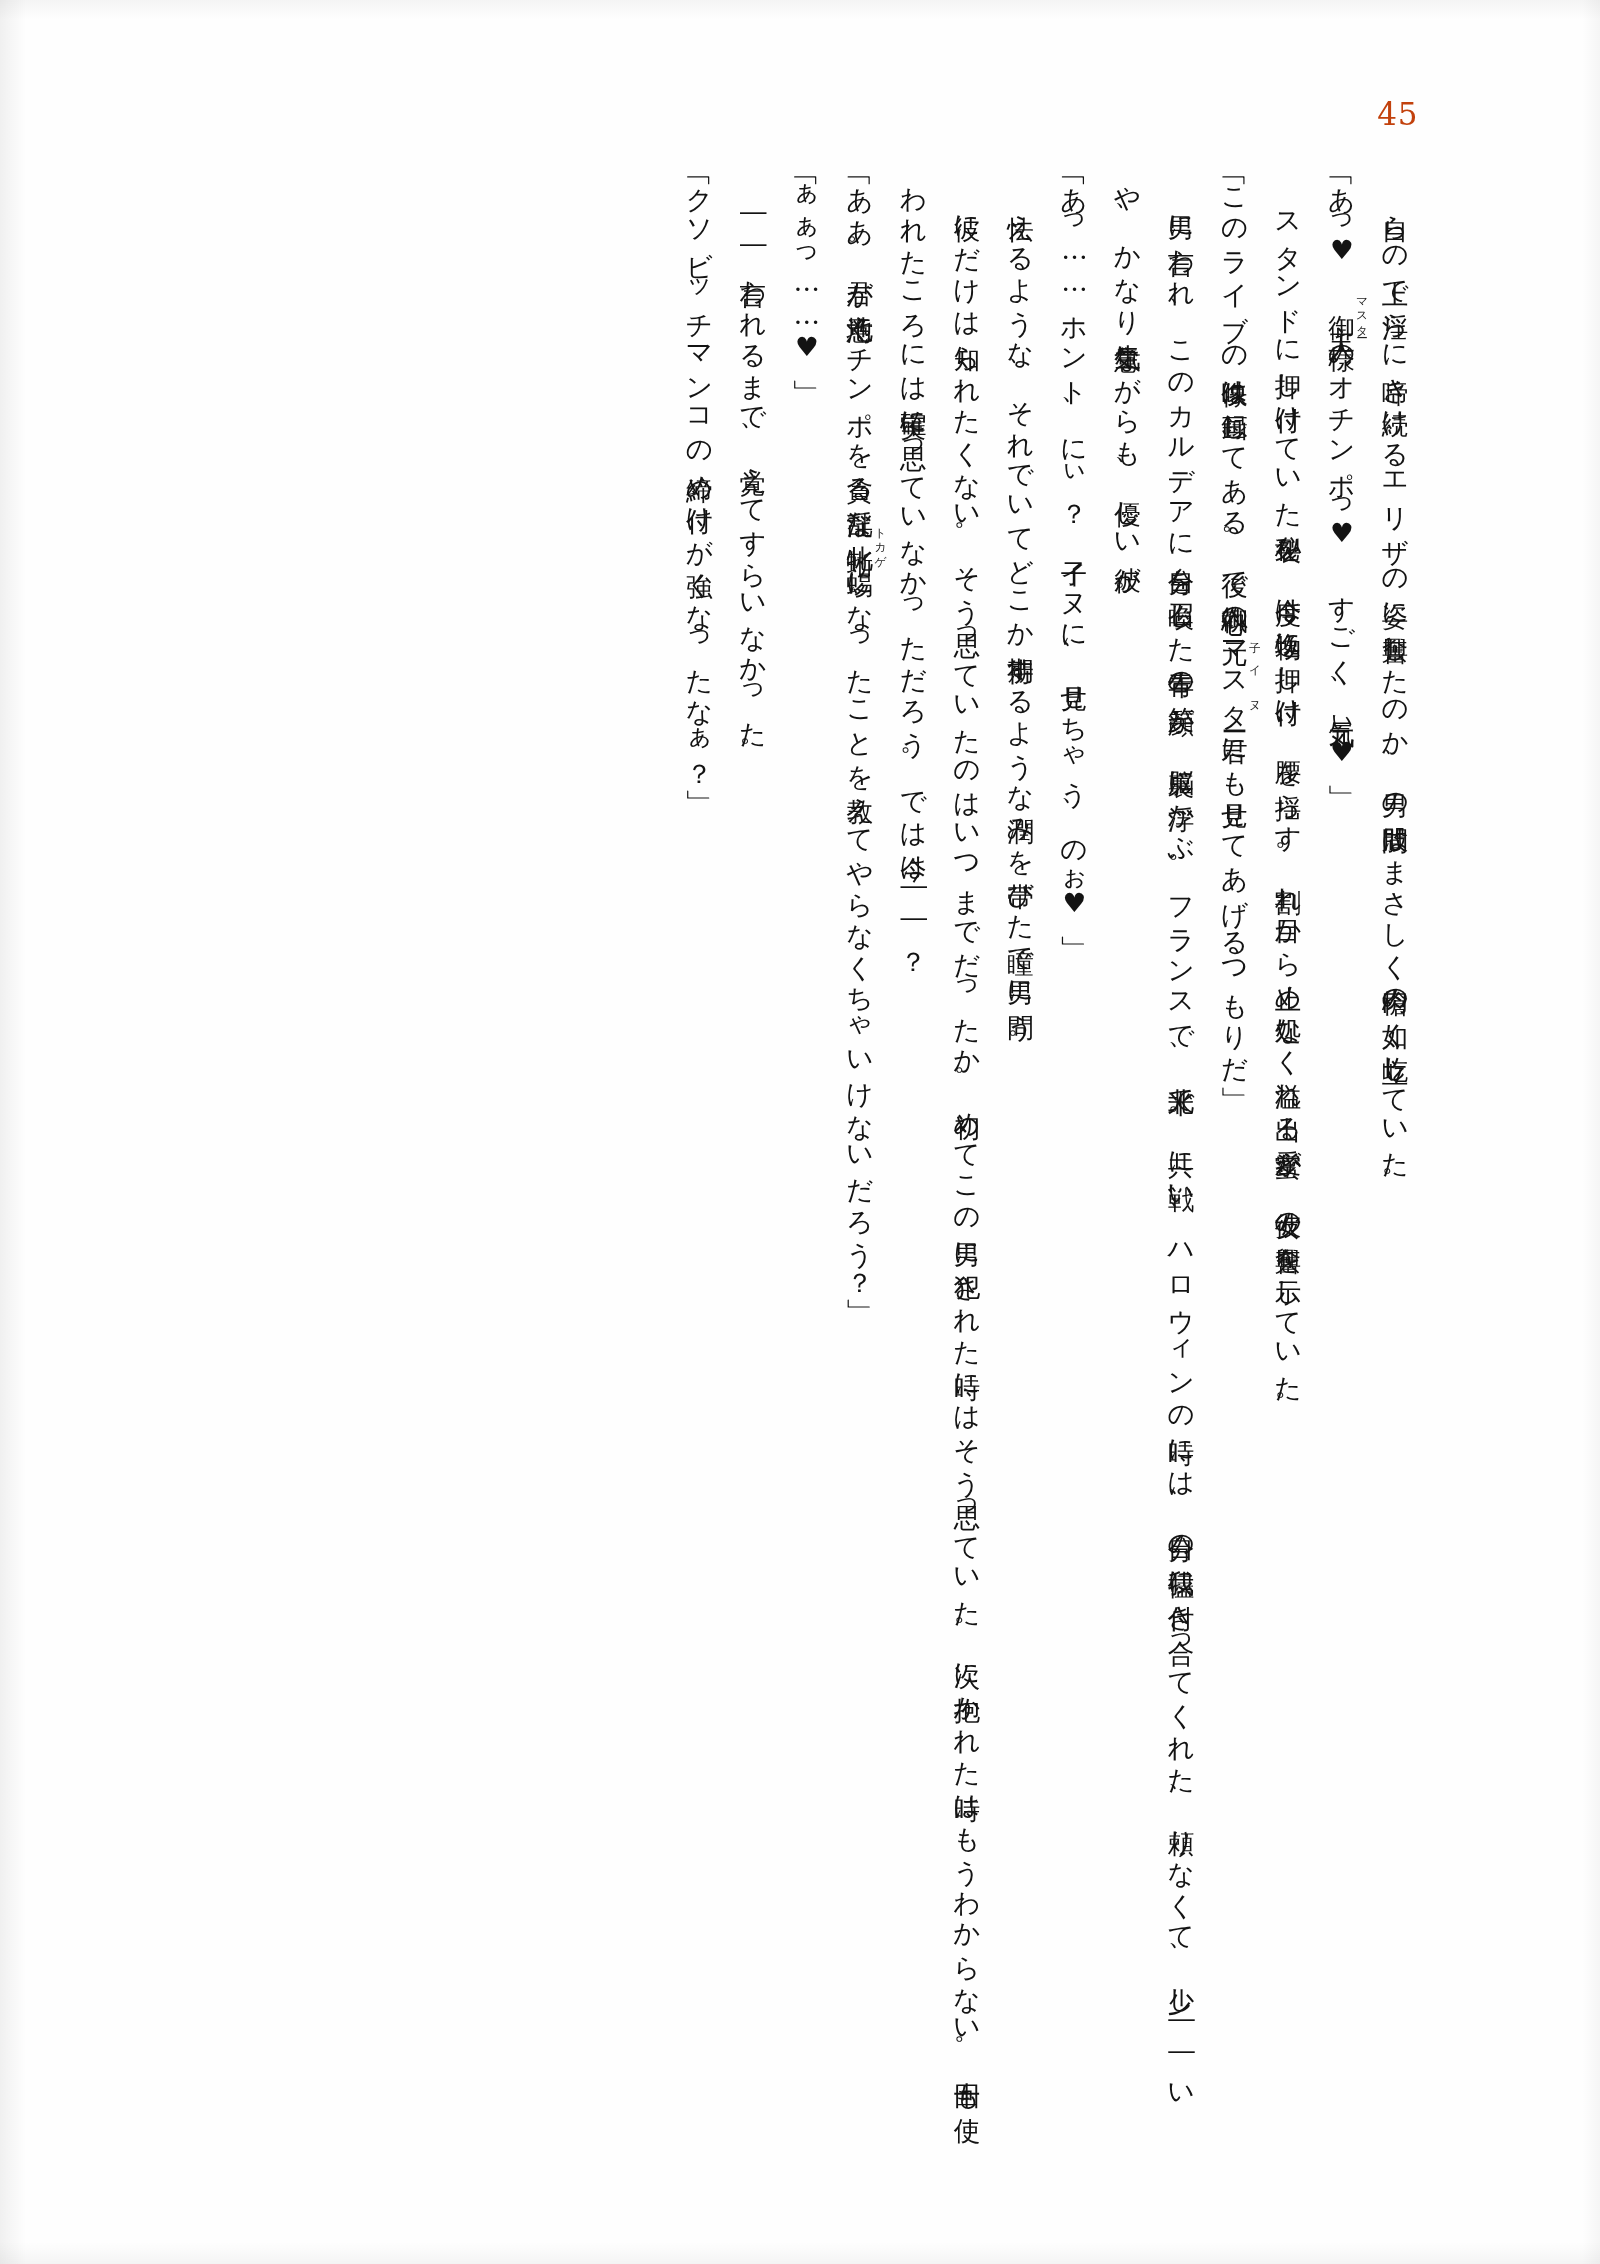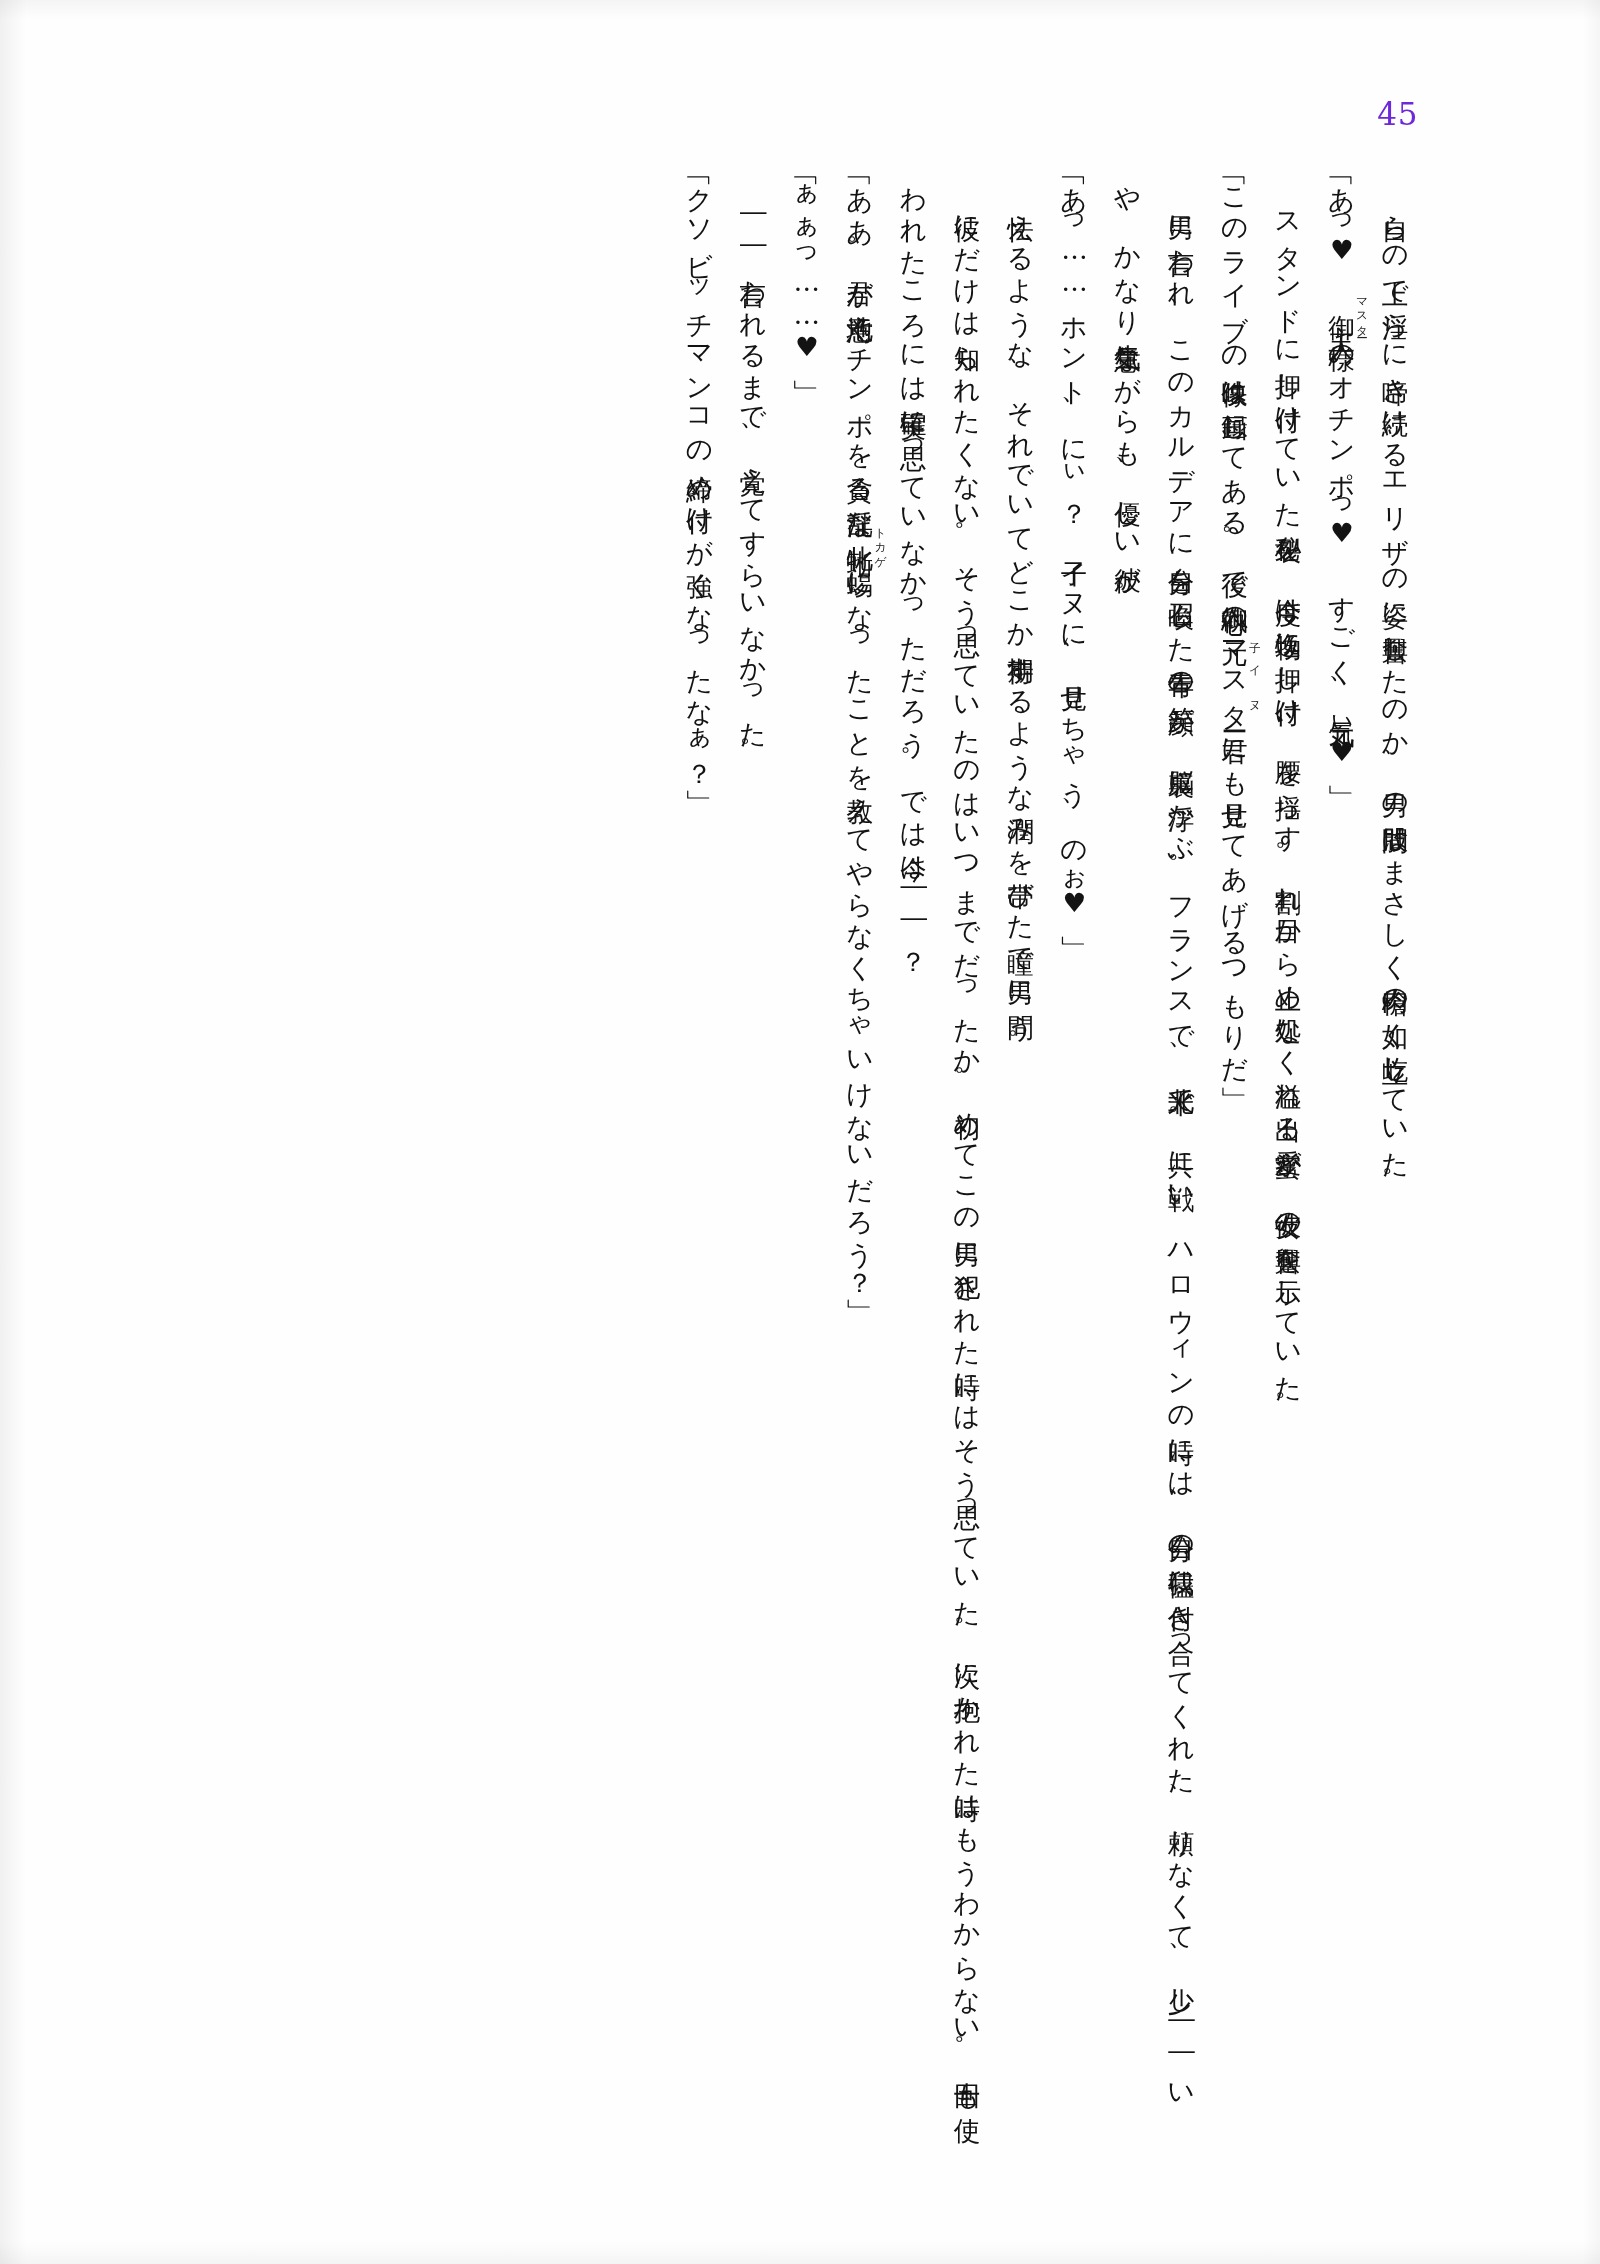--- a/index.html
+++ b/index.html
@@ -25,21 +25,21 @@
     background: #fefefe;
   }
 
   
   .page-number {
     position: absolute;
     top: 96px;
     right: 182px;
     font-size: 31px;
     letter-spacing: 0.02em;
-    color: #6d28d9;
+    color: #c2410c;
     font-family: "DejaVu Serif", "Liberation Serif", serif;
   }
 
   
   .vtext {
     position: absolute;
     top: 168px;
     right: 178px;
     width: 1250px;
     height: 1930px;

